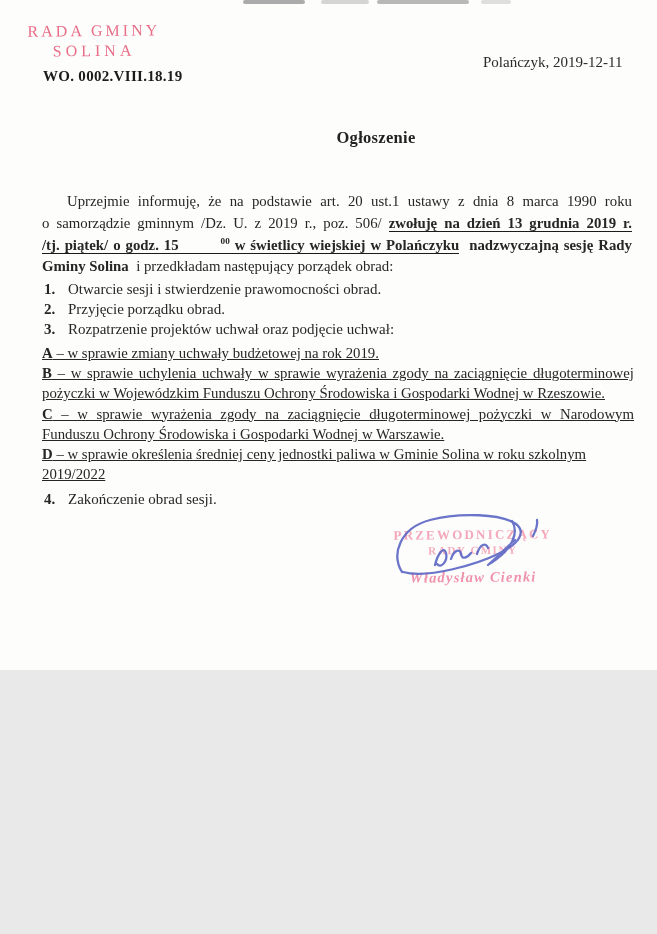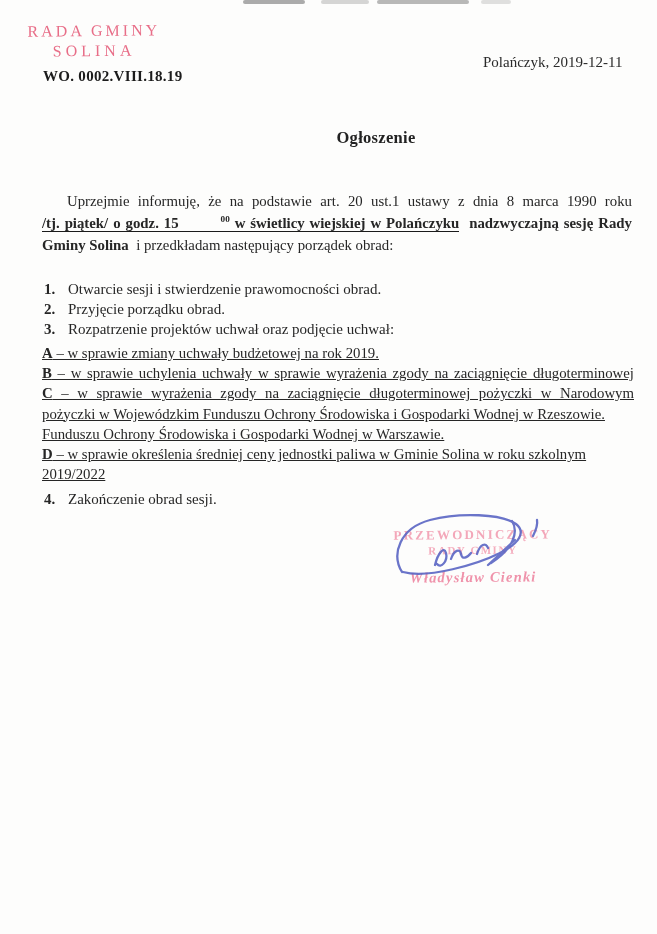--- a/index.html
+++ b/index.html
@@ -1,17 +1,17 @@
 <!DOCTYPE html>
 <html lang="pl"><head>
 <meta charset="utf-8">
 <style>
   html,body{margin:0;padding:0;background:#e9e9e9;}
   .page{
-    position:relative;width:657px;height:934px;margin:0 auto;
+    position:relative;width:657px;height:670px;margin:0 auto;
     background:#fdfdfc;color:#262626;overflow:hidden;
     font-family:"Liberation Serif", serif;
   }
   
   .artifact{position:absolute;left:237px;top:0;width:270px;height:6px;}
   .artifact i{position:absolute;top:0;height:4px;background:#4a4a4a;border-radius:2px;filter:blur(.6px);display:block;}
   .artifact i:nth-child(1){left:6px;width:62px;opacity:.45;}
   .artifact i:nth-child(2){left:84px;width:48px;opacity:.22;}
   .artifact i:nth-child(3){left:140px;width:92px;opacity:.38;}
   .artifact i:nth-child(4){left:244px;width:30px;opacity:.16;}
@@ -70,20 +70,21 @@
   </div>
 
   <div class="ref">WO. 0002.VIII.18.19</div>
 
   <div class="dateline">Polańczyk, 2019-12-11</div>
 
   <h1 class="title">Ogłoszenie</h1>
 
   <div class="intro">
     <div class="ln jl indent"><span>Uprzejmie informuję, że na podstawie art. 20 ust.1 ustawy z dnia 8 marca 1990 roku</span></div>
+    <div class="ln jl"><span>o samorządzie gminnym /Dz. U. z 2019 r., poz. 506/ </span><span class="b u">zwołuję na dzień 13 grudnia 2019 r.</span></div>
     <div class="ln jl"><span class="b u">/tj. piątek/ o godz. 15</span><span class="b u"><sup>00</sup></span><span class="b u"> w świetlicy wiejskiej w Polańczyku</span><span class="b">&nbsp; nadzwyczajną sesję Rady</span></div>
     <div class="ln"><span class="b">Gminy Solina</span><span>&nbsp; i przedkładam następujący porządek obrad:</span></div>
   </div>
 
   <div class="agenda">
     <div class="agenda-row">
       <span class="num">1.</span>
       <span>Otwarcie sesji i stwierdzenie prawomocności obrad.</span>
     </div>
     <div class="agenda-row">
@@ -92,22 +93,22 @@
     </div>
     <div class="agenda-row">
       <span class="num">3.</span>
       <span>Rozpatrzenie projektów uchwał oraz podjęcie uchwał:</span>
     </div>
   </div>
 
   <div class="resolutions">
     <div class="res-ln"><span class="b">A</span><span> – w sprawie zmiany uchwały budżetowej na rok 2019.</span></div>
     <div class="res-ln jl"><span class="b">B</span><span> – w sprawie uchylenia uchwały w sprawie wyrażenia zgody na zaciągnięcie długoterminowej</span></div>
+    <div class="res-ln"><span>pożyczki w Wojewódzkim Funduszu Ochrony Środowiska i Gospodarki Wodnej w Rzeszowie.</span></div>
     <div class="res-ln jl"><span class="b">C</span><span> – w sprawie wyrażenia zgody na zaciągnięcie długoterminowej pożyczki w Narodowym</span></div>
-    <div class="res-ln"><span>pożyczki w Wojewódzkim Funduszu Ochrony Środowiska i Gospodarki Wodnej w Rzeszowie.</span></div>
     <div class="res-ln"><span>Funduszu Ochrony Środowiska i Gospodarki Wodnej w Warszawie.</span></div>
     <div class="res-ln"><span class="b">D</span><span> – w sprawie określenia średniej ceny jednostki paliwa w Gminie Solina w roku szkolnym</span></div>
     <div class="res-ln"><span>2019/2022</span></div>
   </div>
 
   <div class="closing">
     <span class="num">4.</span>
     <span>Zakończenie obrad sesji.</span>
   </div>
 

